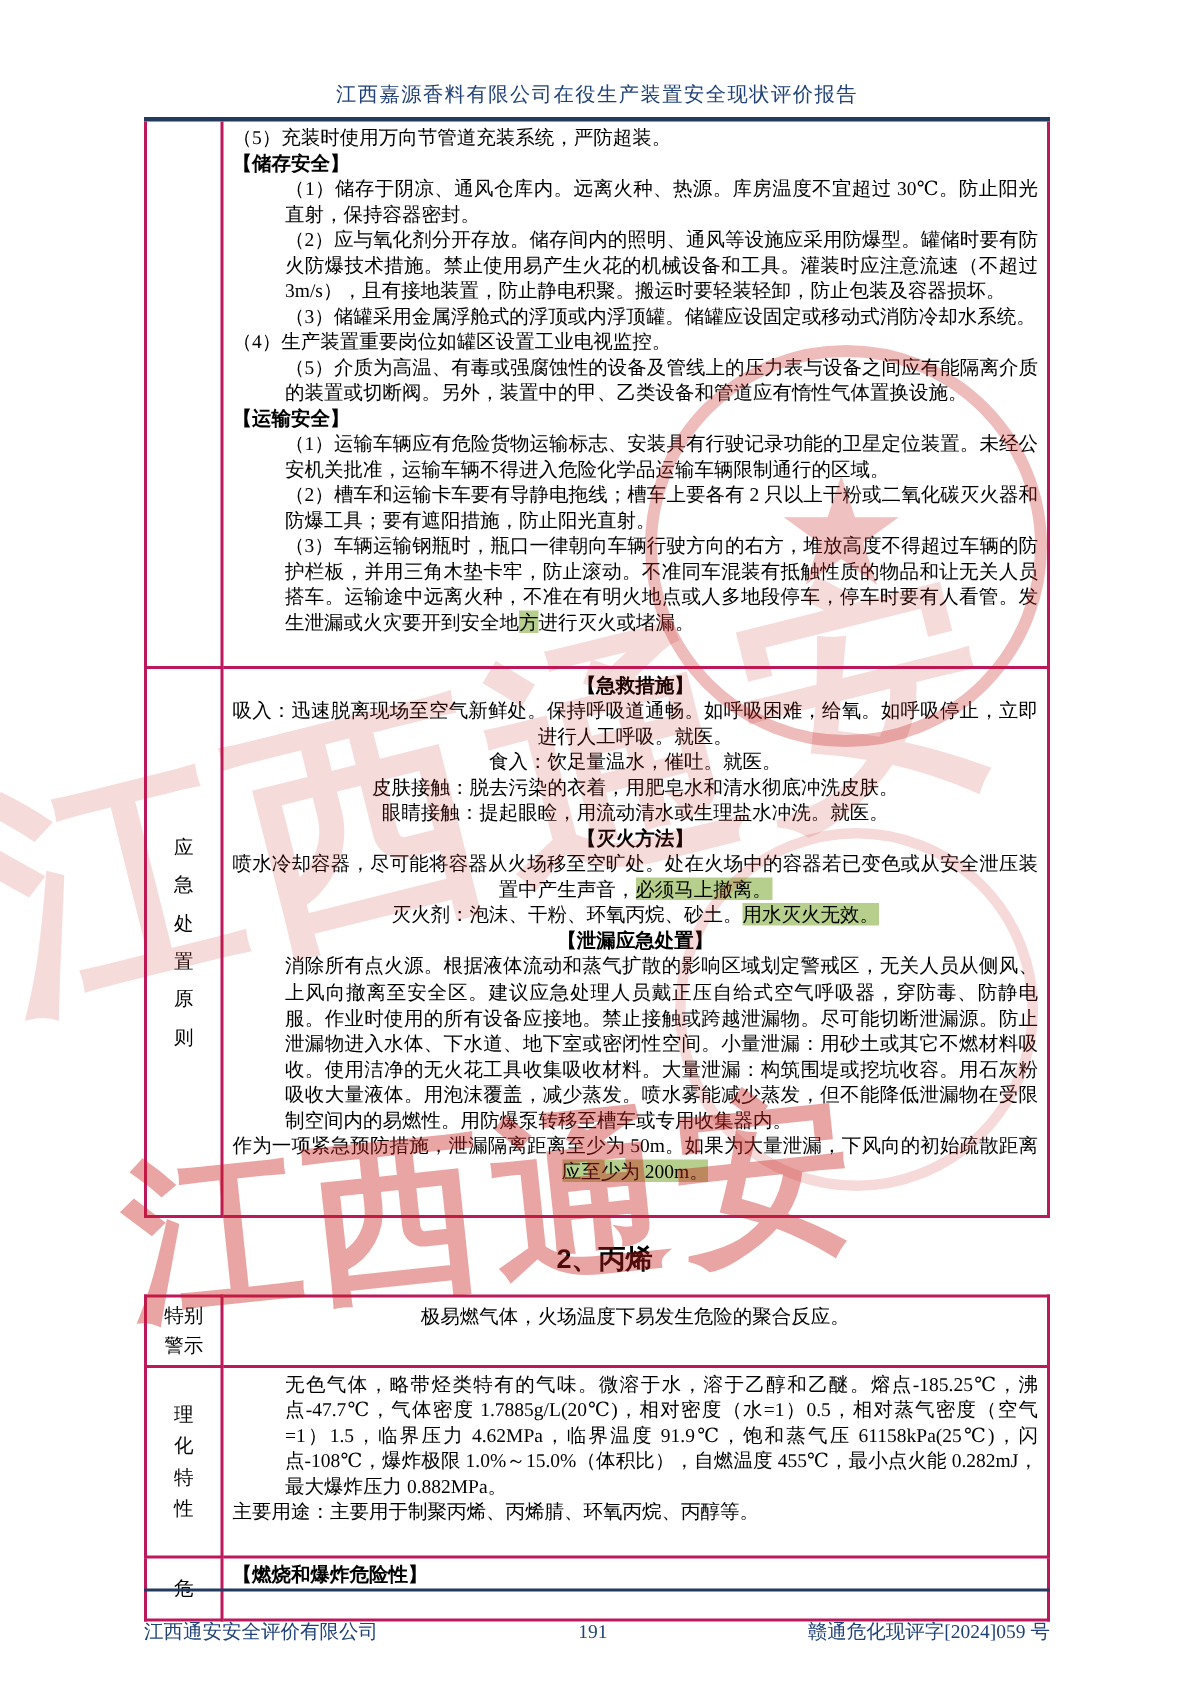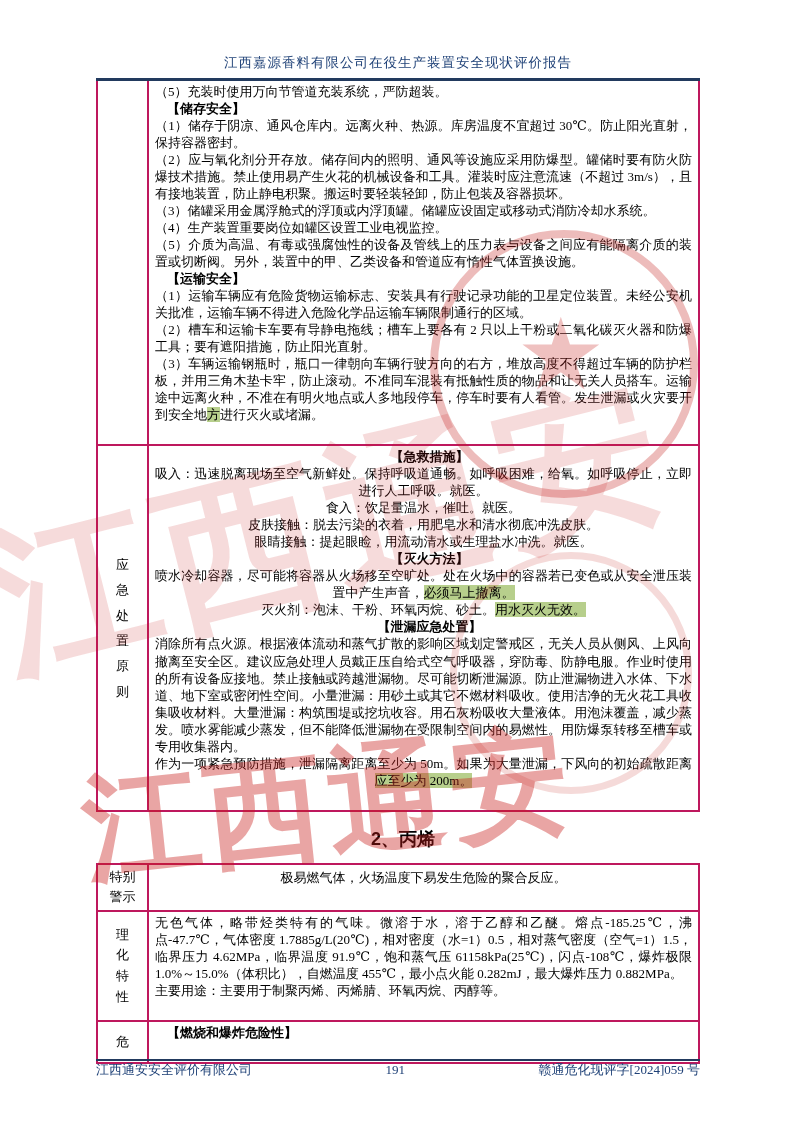--- a/index.html
+++ b/index.html
@@ -16,35 +16,35 @@
   table { width:100%; border-collapse:collapse; table-layout:fixed; }
   td { border:2px solid #be185d; vertical-align:middle; }
   .t1 tr:first-child > td { border-top:none; }
   .label-col { width:51px; text-align:center; white-space:pre-line; line-height:1.95; padding:2px 2px; }
   .content-col { padding:2px 6px 21px 6px; vertical-align:top; }
   .middle { vertical-align:middle; }
 
   .para { margin:0; line-height:1.31; }
   .a-left { text-align:left; }
   .a-center { text-align:center; }
-  .a-justify { text-align:justify; text-justify:inter-ideograph; }
+  .a-justify { text-align:justify; text-justify:inter-ideograph;margin-left:35px; }
   .a-cj { text-align:justify; text-justify:inter-ideograph; text-align-last:center; }
-  .para.bold { font-weight:700;margin-left:12px; }
+  .para.bold { font-weight:700; }
   .hl { background:#b7cf8c; }
 
   .section-heading {
     font-family:"Liberation Sans","DejaVu Sans",sans-serif;
     font-size:18px; font-weight:700; margin:15px 0 12px 10px;text-align:center;
   }
   .t2 { margin-top:0;border-radius:32px; }
   .t2 .label-col { line-height:1.6; }
 
   .footer {
     position:absolute; left:96px; right:94px; top:1059px;
-    border-top:2.5px solid #223a5e; padding-top:0;
+    border-top:2.5px solid #223a5e; padding-top:18px;
     display:flex; justify-content:space-between; align-items:baseline;
     color:#1f4177; font-size:13px;
   }
 
   
   .wm { position:absolute; inset:0; pointer-events:none; z-index:5; }
   .wm-circle { position:absolute; border-radius:50%; }
   .wm-c1 { left:430px; top:230px; width:268px; height:268px; border:8px solid rgba(196,34,30,0.30); }
   .wm-c2 { left:450px; top:552px; width:242px; height:242px; border:7px solid rgba(196,34,30,0.17); }
   .wm-star { position:absolute; left:516px; top:296px; font-size:100px; color:rgba(196,34,30,0.28);

